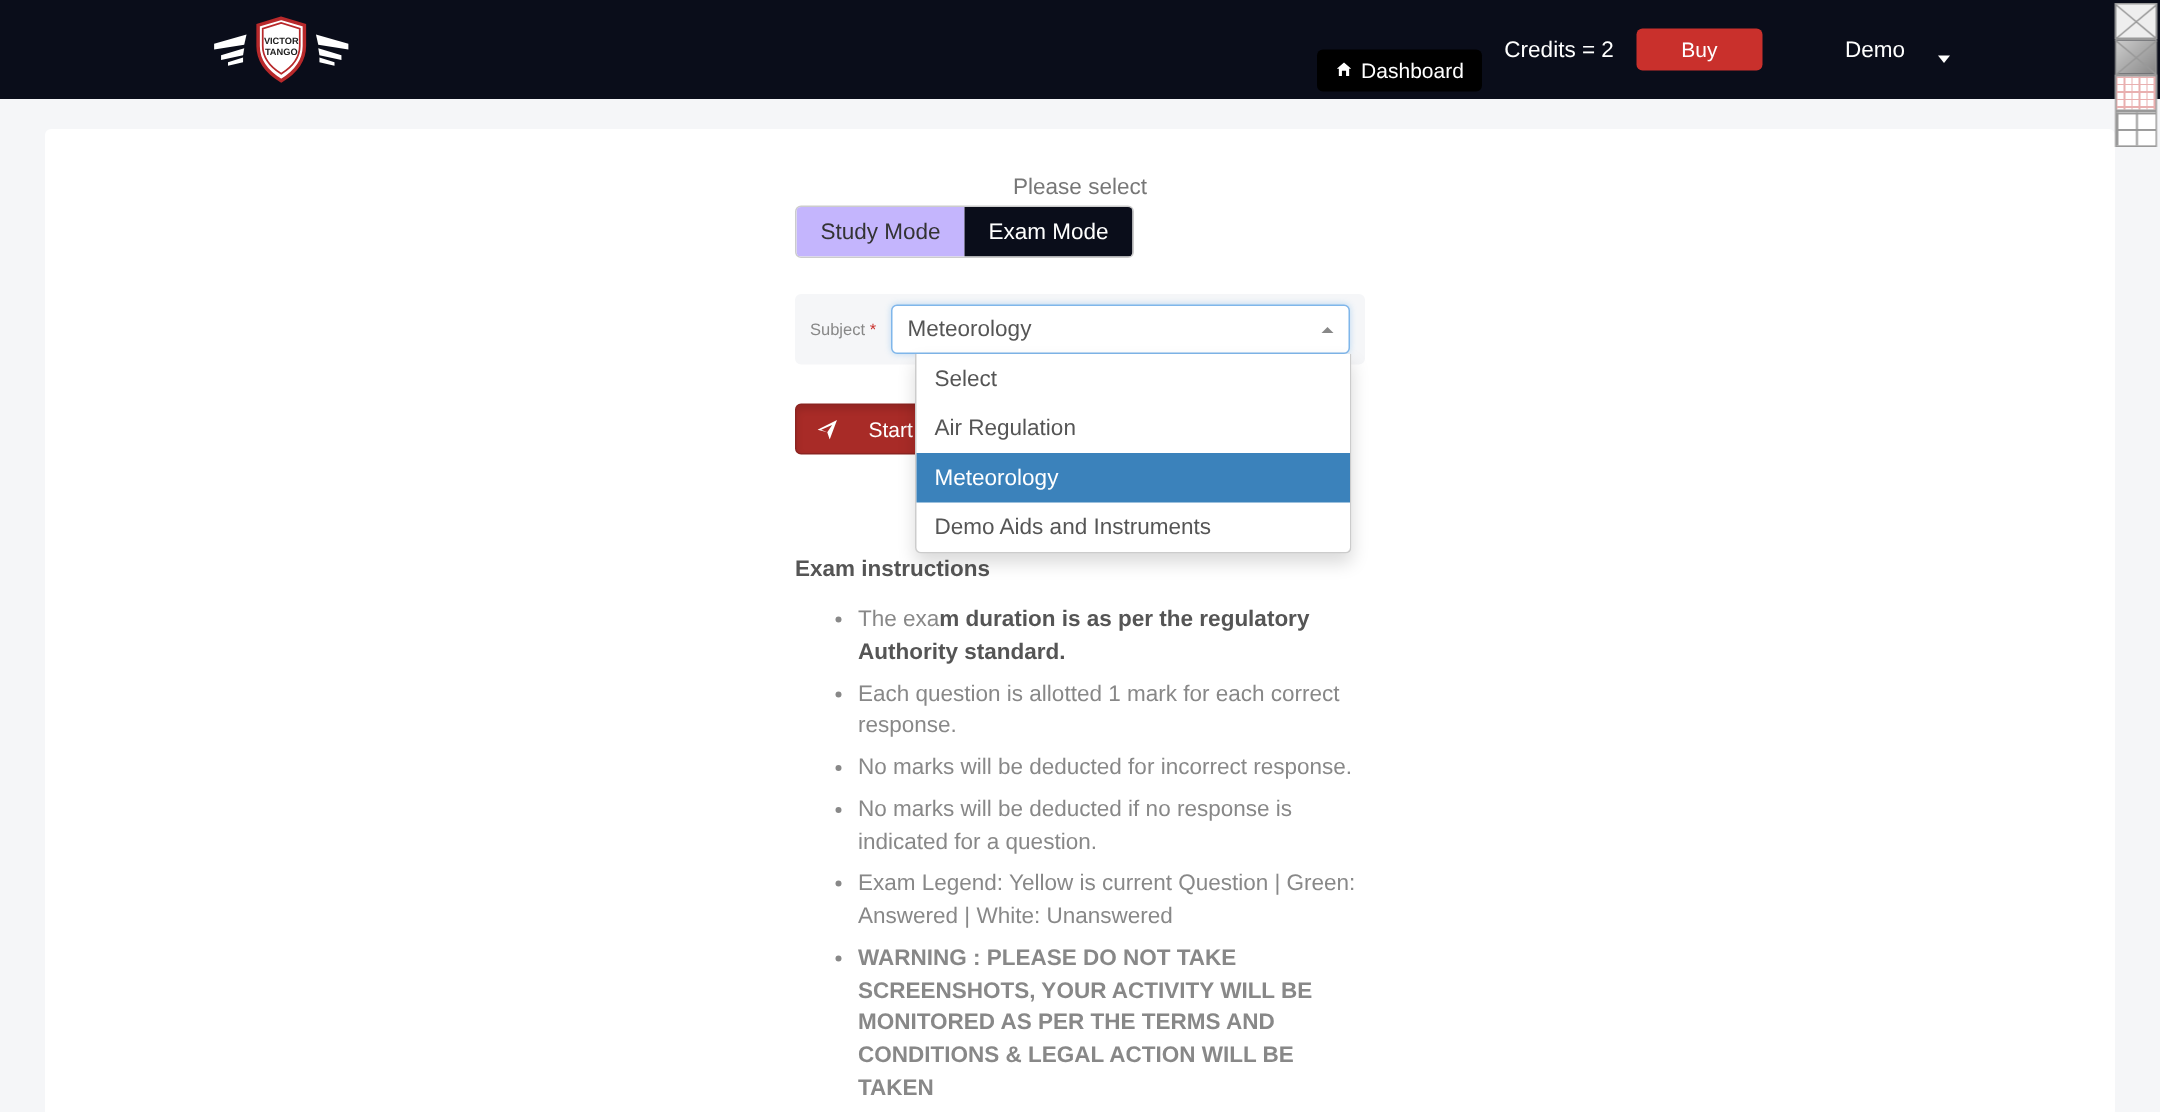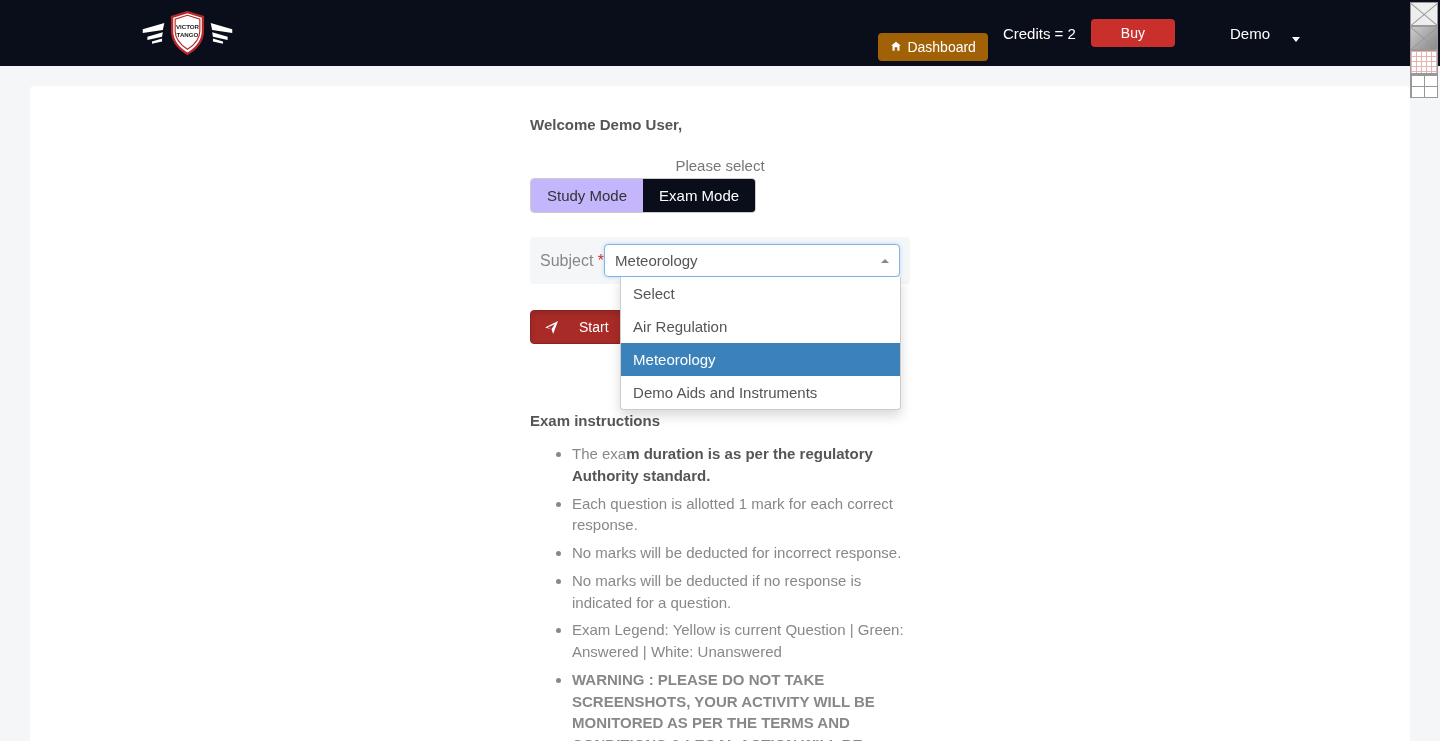--- a/index.html
+++ b/index.html
@@ -31,21 +31,21 @@
     .btn {
       border-radius: 4px;
       padding: 6px 12px;
       font-size: 14px;
       cursor: pointer;
       border: none;
       display: inline-flex;
       align-items: center;
       gap: 5px;
     }
-    .btn-red { background: #a16207; color: #fff; margin-top: 27px; }
+    .btn-red { background: #000000; color: #fff; margin-top: 27px; }
     .btn-red-small { background: #c9302c; color: #fff; padding: 6px 30px; }
     .credits { color: #fff; font-size: 15px; }
     .user-menu {
       color: #fff;
       font-size: 15px;
       display: inline-flex;
       align-items: flex-end;
       cursor: pointer;
       gap: 20px;
     }
@@ -86,21 +86,21 @@
     .mode-btn.active { background: #0a0d1a; color: #fff; }
     .form-row {
       display: flex;
       align-items: center;
       background: #f5f6f8;
       border-radius: 4px;
       padding: 7px 10px;
       margin-bottom: 26px;
       position: relative;
     }
-    .form-label { color: #888; font-size: 16px; }
+    .form-label { color: #888; font-size: 11px; padding-right: 10px; }
     .required { color: #c9302c; }
     .select-wrap {
       flex: 1;
       position: relative;
     }
     .select-box {
       background: #fff;
       border: 1px solid #7fb6ea;
       border-radius: 4px;
       padding: 7px 10px;
@@ -237,21 +237,20 @@
     <span class="credits">Credits = 2</span>
     <button class="btn btn-red-small">Buy</button>
     <span class="user-menu" style="margin-left:40px;">
       <span>Demo</span>
       <span class="caret"></span>
     </span>
   </div>
 </nav>
 
 <div class="container">
-  <div class="welcome">Welcome Demo User,</div>
 
   <div class="please-select">Please select</div>
 
   <div class="mode-toggle">
     <button class="mode-btn">Study Mode</button>
     <button class="mode-btn active">Exam Mode</button>
   </div>
 
   <div class="form-row">
     <span class="form-label">

